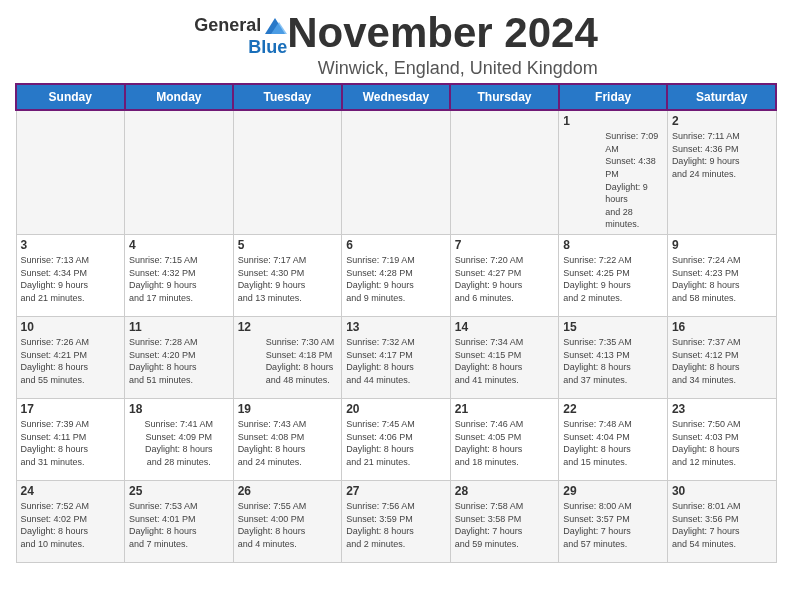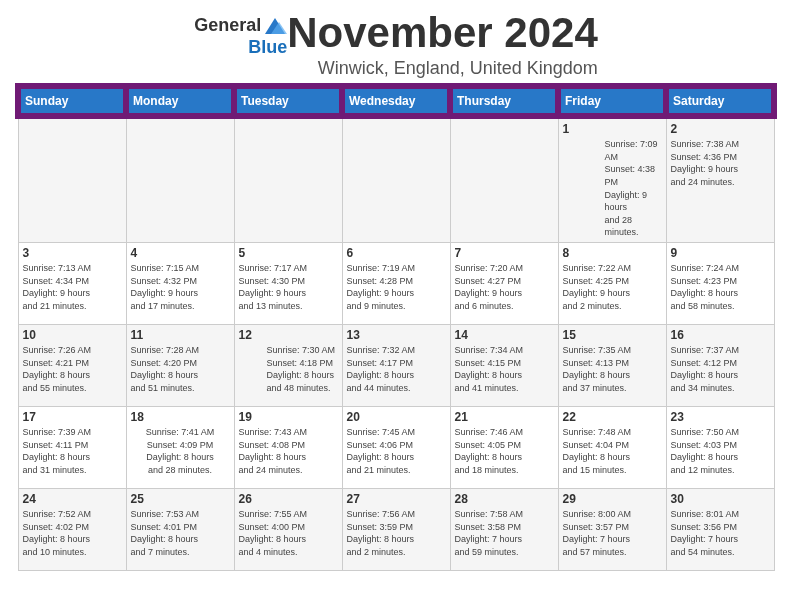--- a/index.html
+++ b/index.html
@@ -55,22 +55,22 @@
       width: 100%;
       border-collapse: collapse;
       table-layout: fixed;
     }
     thead th {
       background-color: #2878c8;
       color: #fff;
       font-size: 12px;
       font-weight: bold;
       padding: 5px 4px;
-      text-align: left;
-      border: 6px solid #701a75;
+      text-align: center;
+      border: 2px solid #701a75;
     }
     tbody td {
       vertical-align: top;
       border: 1px solid #ccc;
       padding: 3px 4px;
       font-size: 9.5px;
       color: #333;
       height: 82px;
       background: #fff;
     }
@@ -142,21 +142,21 @@
           <td class="empty"></td>
           <td>
             <span class="day-number">1</span>
             <div class="day-info" style="white-space: pre-line; margin-left: 42px;">Sunrise: 7:09 AM
 Sunset: 4:38 PM
 Daylight: 9 hours
 and 28 minutes.</div>
           </td>
           <td>
             <span class="day-number">2</span>
-            <div class="day-info" style="white-space: pre-line;">Sunrise: 7:38 AM
+            <div class="day-info" style="white-space: pre-line;">Sunrise: 7:11 AM
 Sunset: 4:36 PM
 Daylight: 9 hours
 and 24 minutes.</div>
           </td>
         </tr>
         <tr>
           <td>
             <span class="day-number">3</span>
             <div class="day-info" style="white-space: pre-line;">Sunrise: 7:13 AM
 Sunset: 4:34 PM

